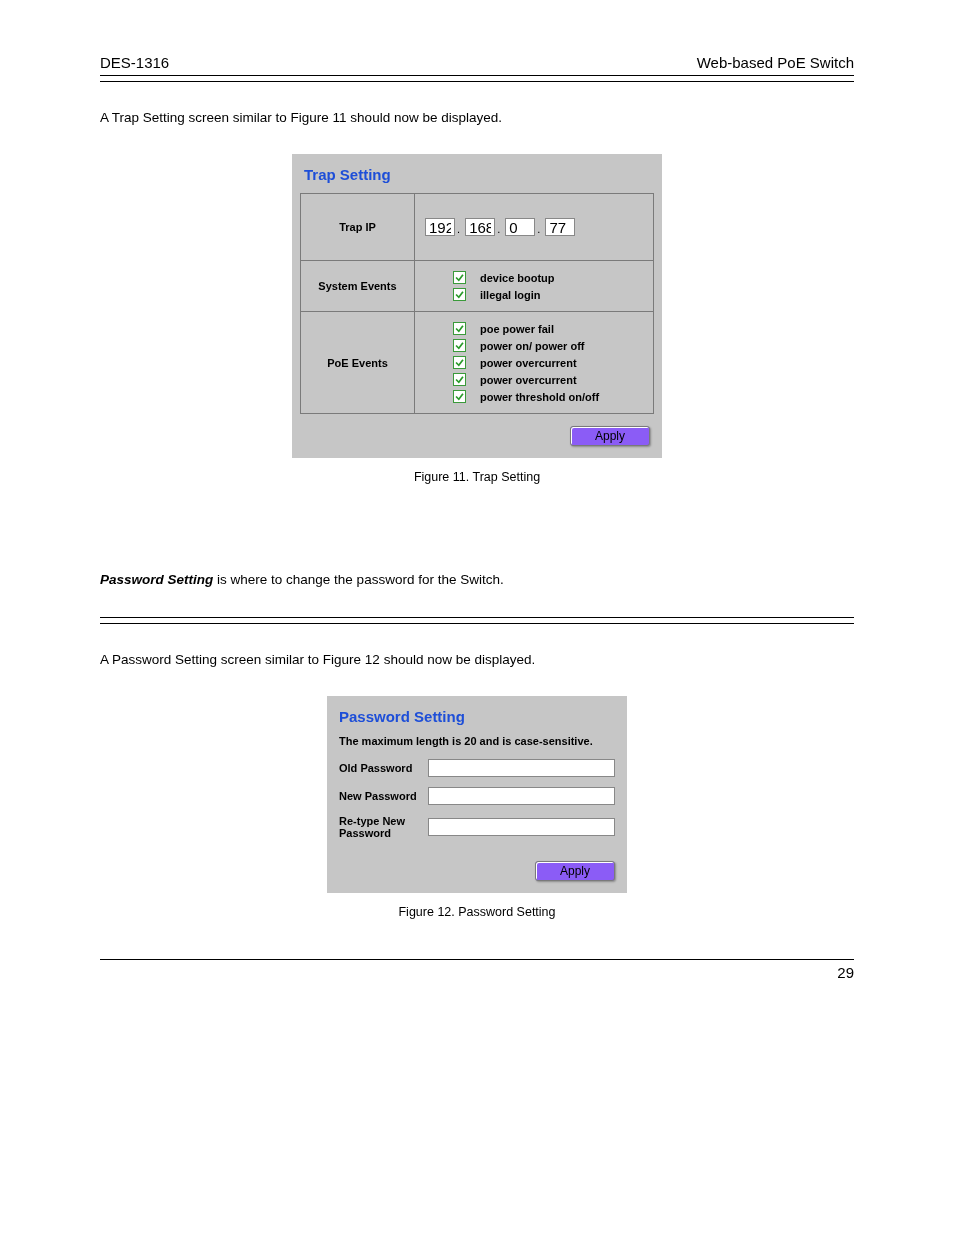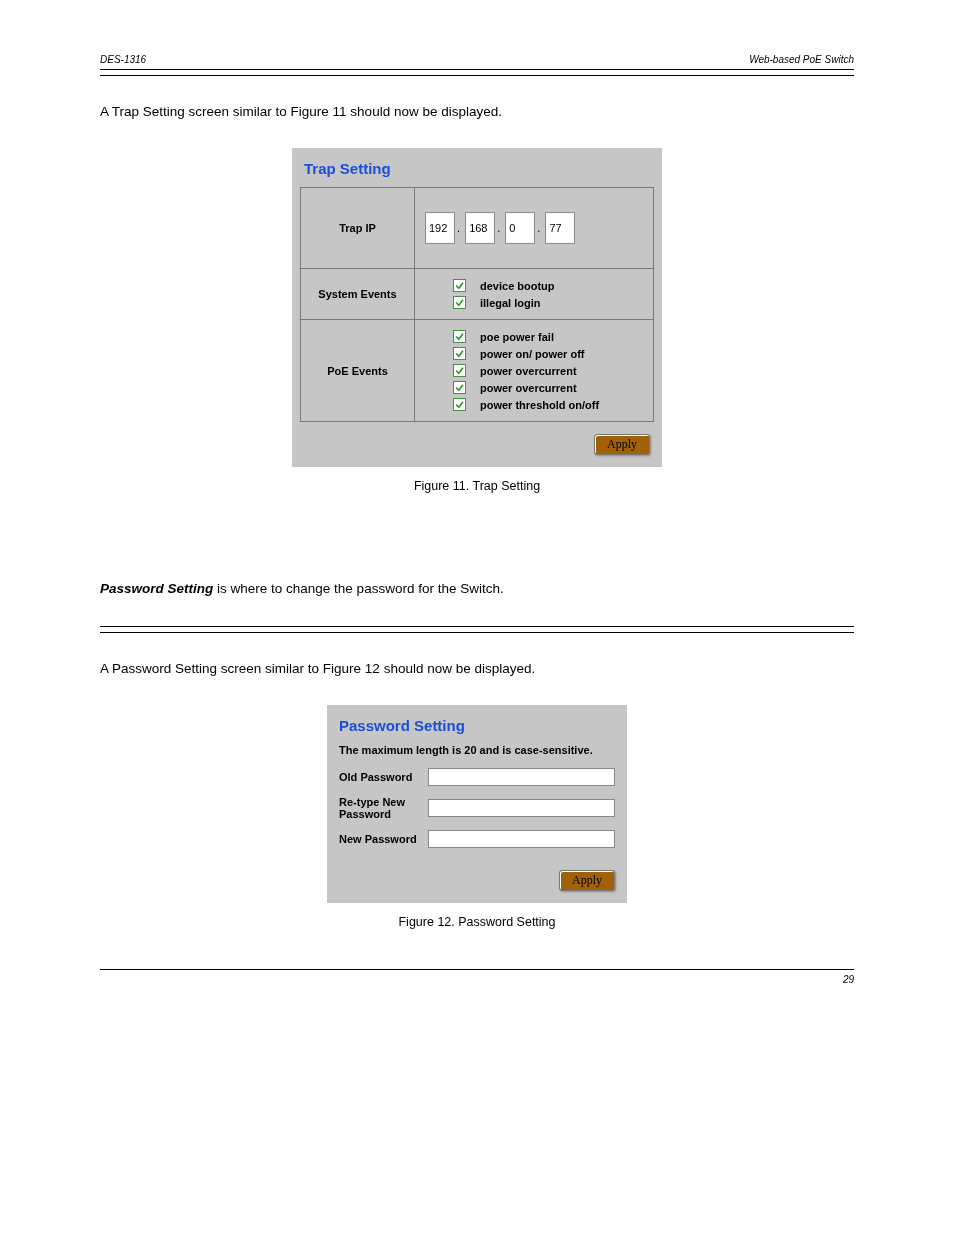--- a/index.html
+++ b/index.html
@@ -28,26 +28,25 @@
   }
   .hr-bottom {
     border-top: 1px solid #000;
     margin-top: 4px;
     margin-bottom: 20px;
   }
   .hr-bottom2 {
     border-top: 1px solid #000;
   }
   .running {
-    font-size: 10px;
+    font-size: 15px;
     color: #000;
     padding: 4px 0;
     display: flex;
     justify-content: space-between;
-    font-style: italic;
   }
   .section-text {
     font-size: 13.5px;
     line-height: 1.5;
     margin: 26px 0;
   }
   .italic { font-style: italic; }
   .bold { font-weight: bold; }
   .panel {
     background: #c6c6c6;
@@ -77,22 +76,22 @@
     vertical-align: middle;
     font-size: 11px;
     font-weight: bold;
   }
   table.grid td.left {
     width: 114px;
     text-align: center;
   }
   .ip-row input {
     width: 30px;
-    height: 32px;
-    font-size: 11px;
+    height: 18px;
+    font-size: 15px;
     padding: 1px 3px;
     border: 1px solid #888;
     background: #fff;
     text-align: left;
   }
   .ip-row { white-space: nowrap; }
   .ip-row .dot { margin: 0 2px; font-weight: normal; }
   .chk-line {
     display: flex;
     align-items: center;
@@ -112,26 +111,26 @@
     justify-content: center;
   }
   .chk svg { width: 11px; height: 11px; }
   .chk svg path { stroke: #2a9a2a; stroke-width: 2.5; fill: none; }
   .btn-row {
     text-align: right;
     padding-top: 12px;
     padding-right: 4px;
   }
   .sys-btn {
-    background: #a16207;
+    background: #8b5cf6;
     border: 1px solid #7a7a7a;
     border-radius: 3px;
     font-size: 12px;
-    padding: 2px 12px;
-    font-family: Liberation Serif, serif;
+    padding: 2px 24px;
+    font-family: Liberation Sans, sans-serif;
     box-shadow: inset 1px 1px 0 #fff, 1px 1px 2px rgba(0,0,0,.3);
     cursor: pointer;
   }
   .figure-caption {
     text-align: center;
     font-size: 12.5px;
     margin-top: 12px;
   }
   .pw-hint {
     font-size: 11px;
@@ -275,25 +274,25 @@
 
   <div class="panel panel-pw">
     <div class="panel-title">Password Setting</div>
     <div class="pw-hint">The maximum length is 20 and is case-sensitive.</div>
     <div class="pw-form">
       <div class="pw-row">
         <label>Old Password</label>
         <input type="password" style="">
       </div>
       <div class="pw-row">
-        <label>Re-type New Password</label>
+        <label>New Password</label>
         <input type="password" style="">
       </div>
       <div class="pw-row">
-        <label>New Password</label>
+        <label>Re-type New Password</label>
         <input type="password" style="">
       </div>
     </div>
     <div class="btn-row">
       <button class="sys-btn">Apply</button>
     </div>
   </div>
   <div class="figure-caption">Figure 12. Password Setting</div>
 
   <div style="height:40px;"></div>

